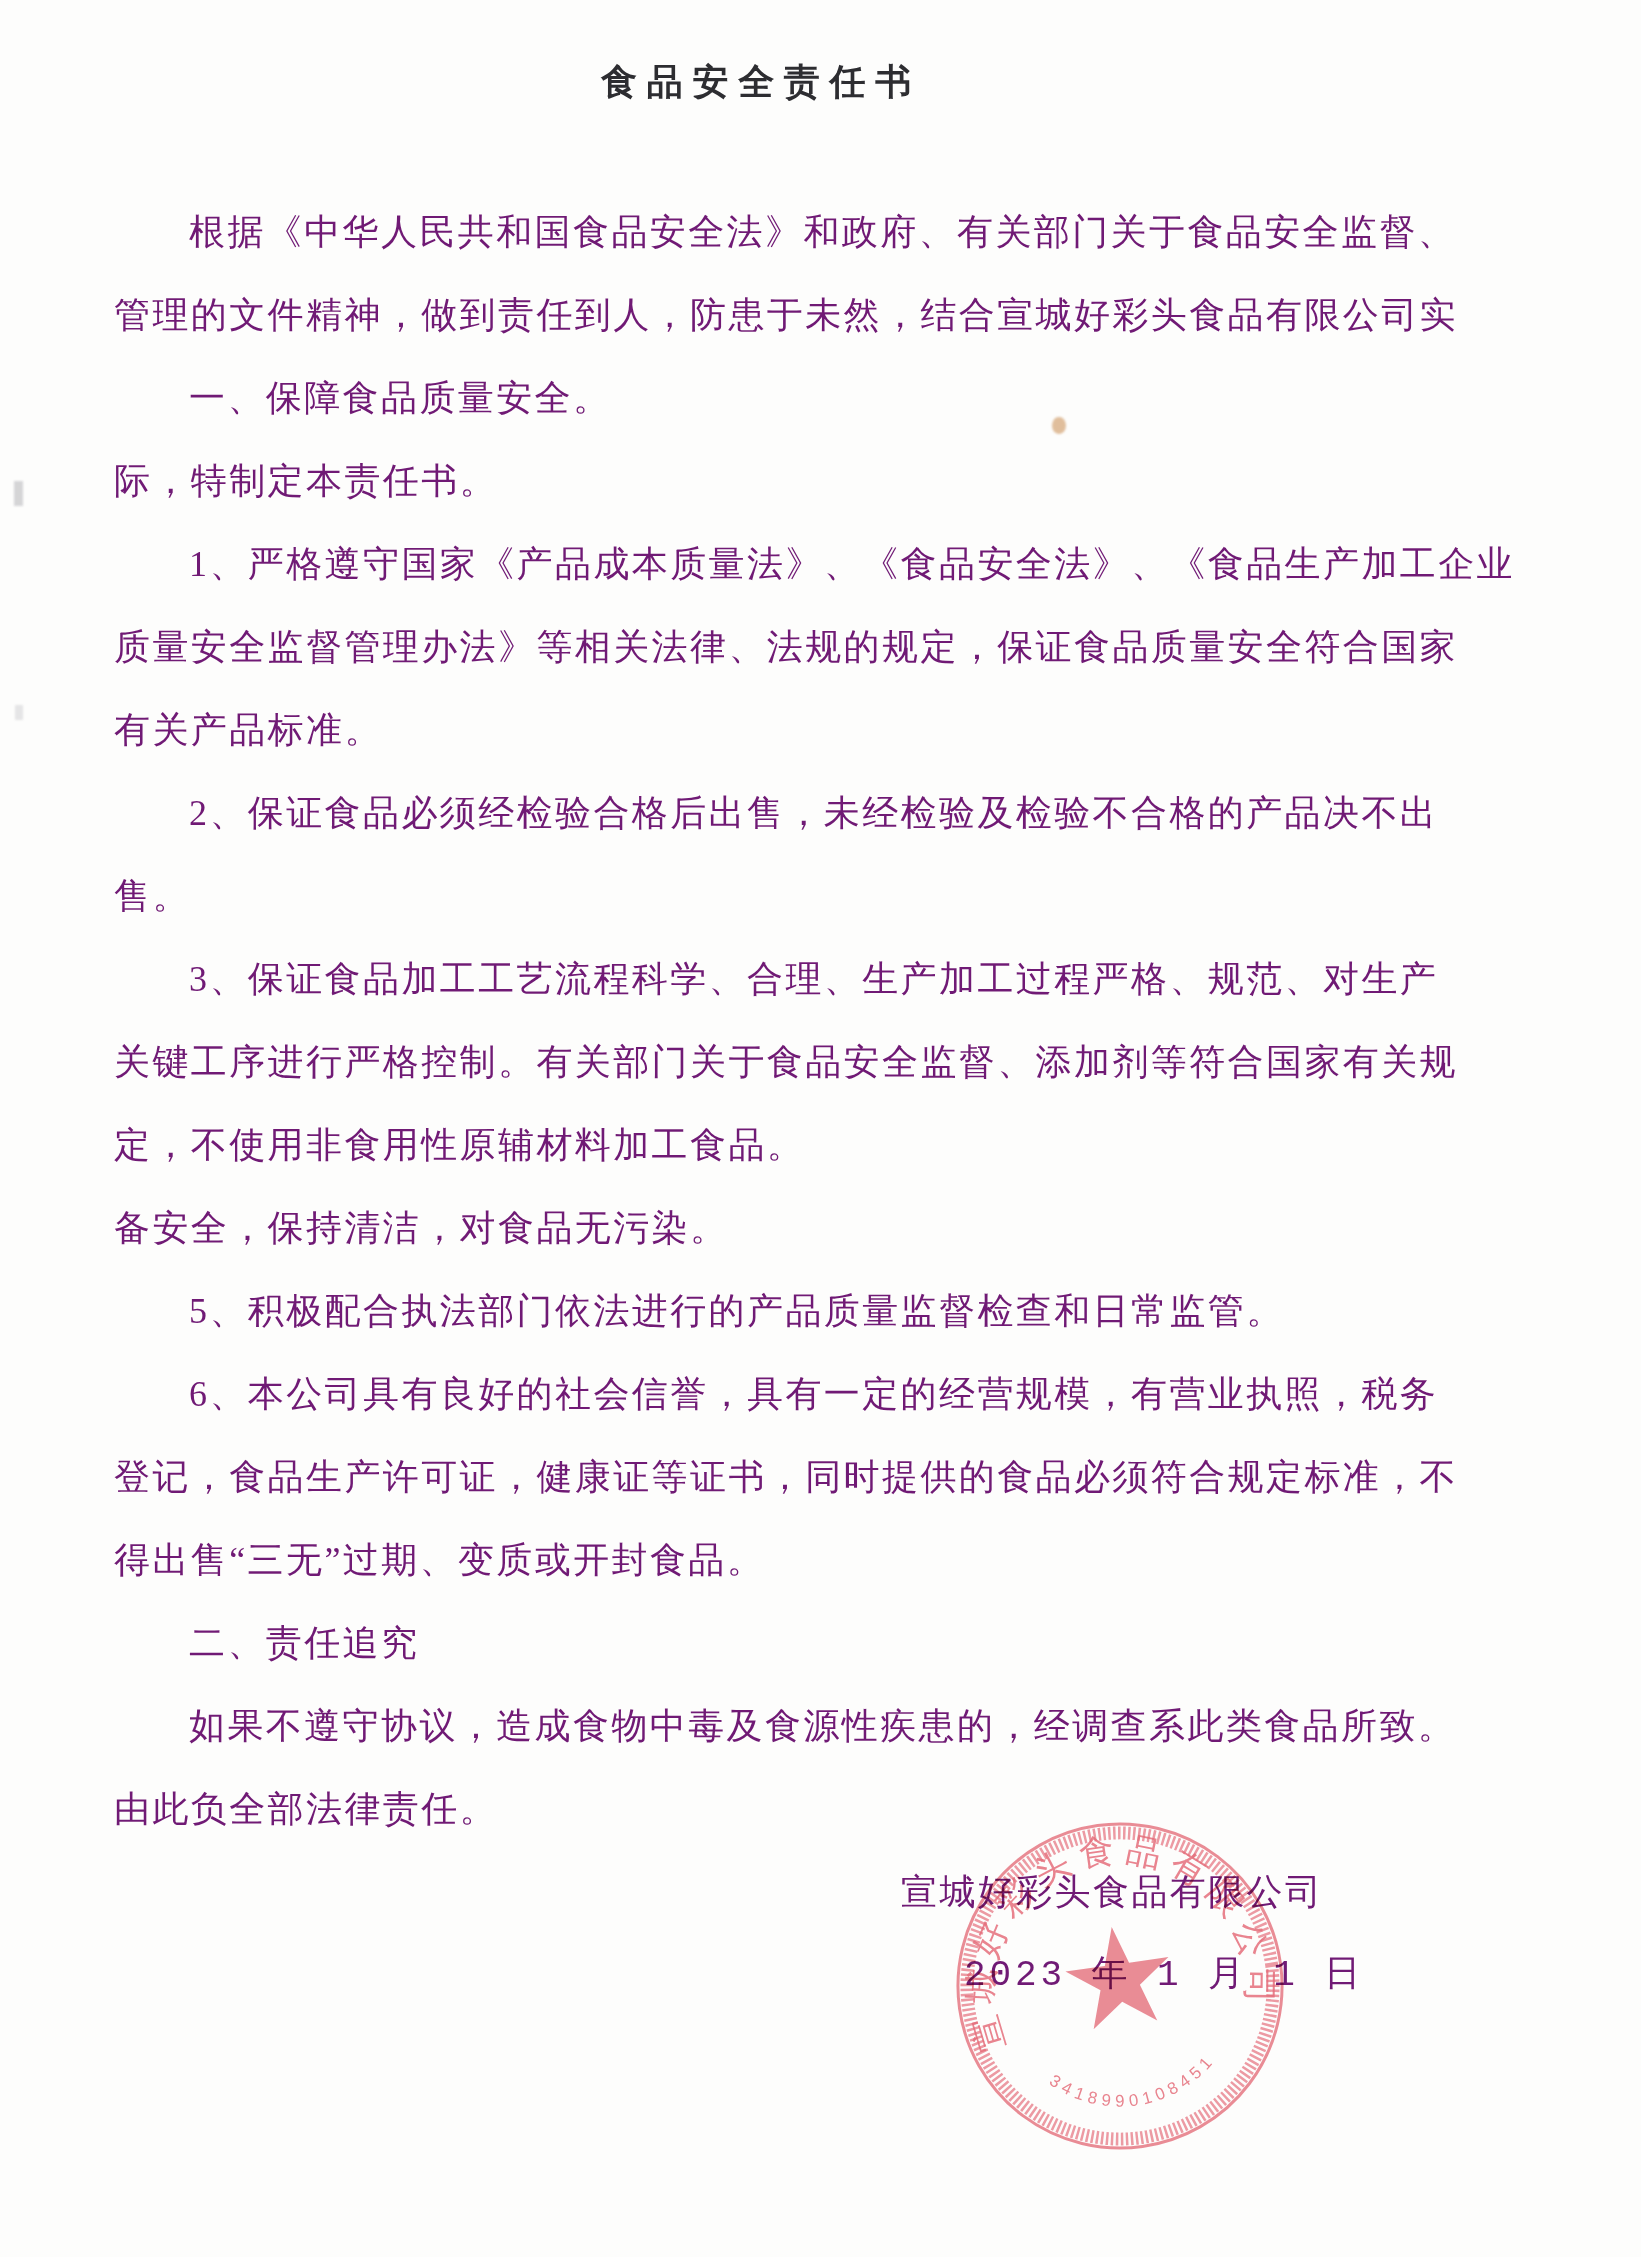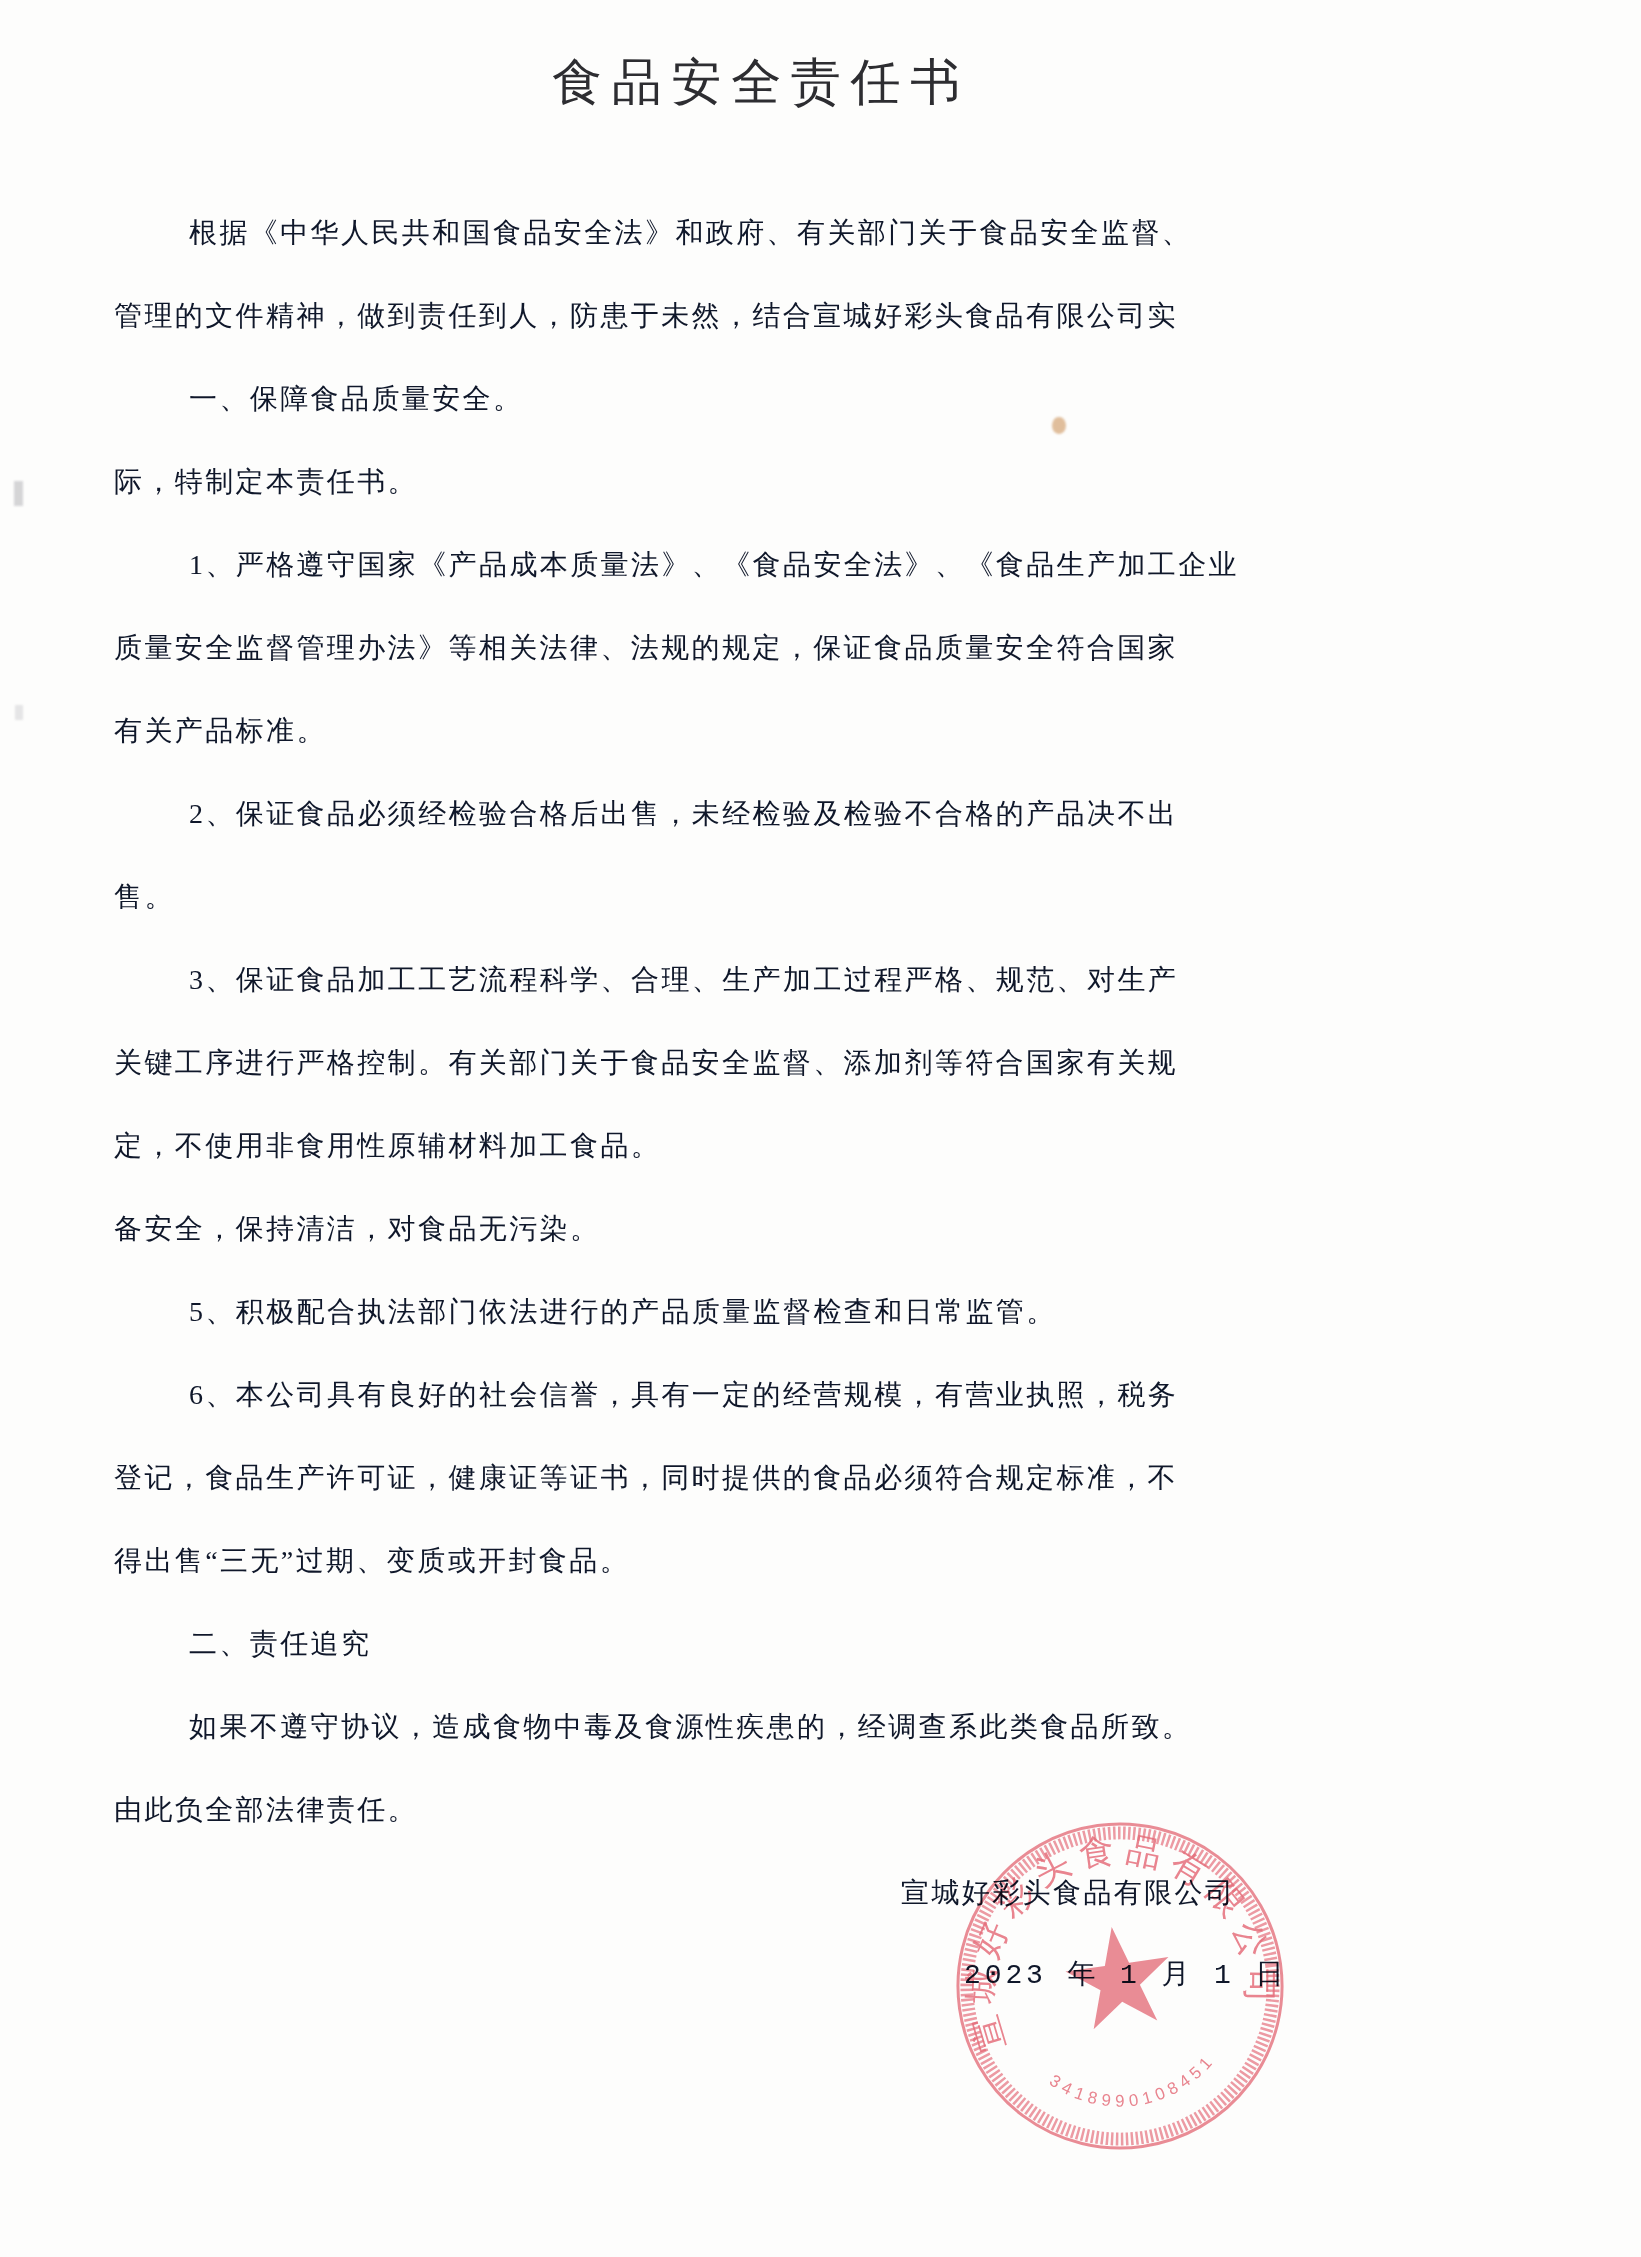--- a/index.html
+++ b/index.html
@@ -16,33 +16,33 @@
     position: absolute;
     left: 114px;
     top: 29px;
     width: 1294px;
   }
   .title {
     margin: 0 0 0 0;
     height: 116px;
     line-height: 106px;
     text-align: center;
-    font-size: 50px;
-    font-weight: 400;
+    font-size: 36px;
+    font-weight: 700;
     letter-spacing: 9.7px;
     color: #2d2d31;
   }
   .body-text { margin-top: 46px; }
   .line {
     height: 83px;
     line-height: 83px;
-    font-size: 28px;
+    font-size: 36px;
     letter-spacing: 2.4px;
     white-space: nowrap;
-    color: #0f172a;
+    color: #701a75;
   }
   .line.indent { padding-left: 75px; }
   .sig-company { padding-left: 787px; }
   .sig-date { padding-left: 850px; letter-spacing: 3.9px; font-family: Liberation Mono, monospace; }
   .stamp {
     position: absolute;
     left: 951px;
     top: 1817px;
     width: 338px;
     height: 338px;

